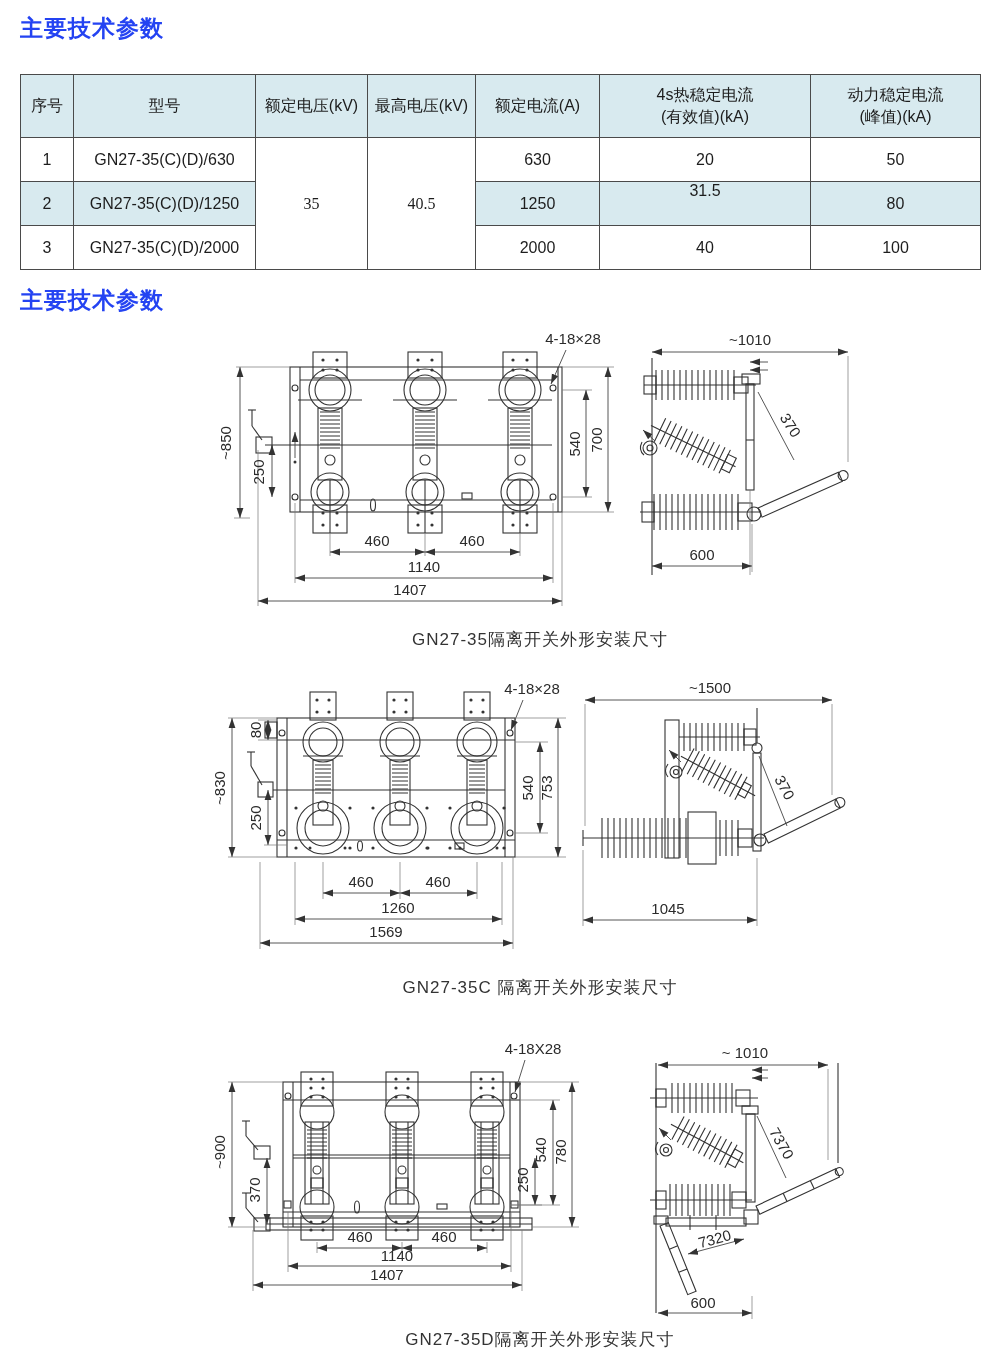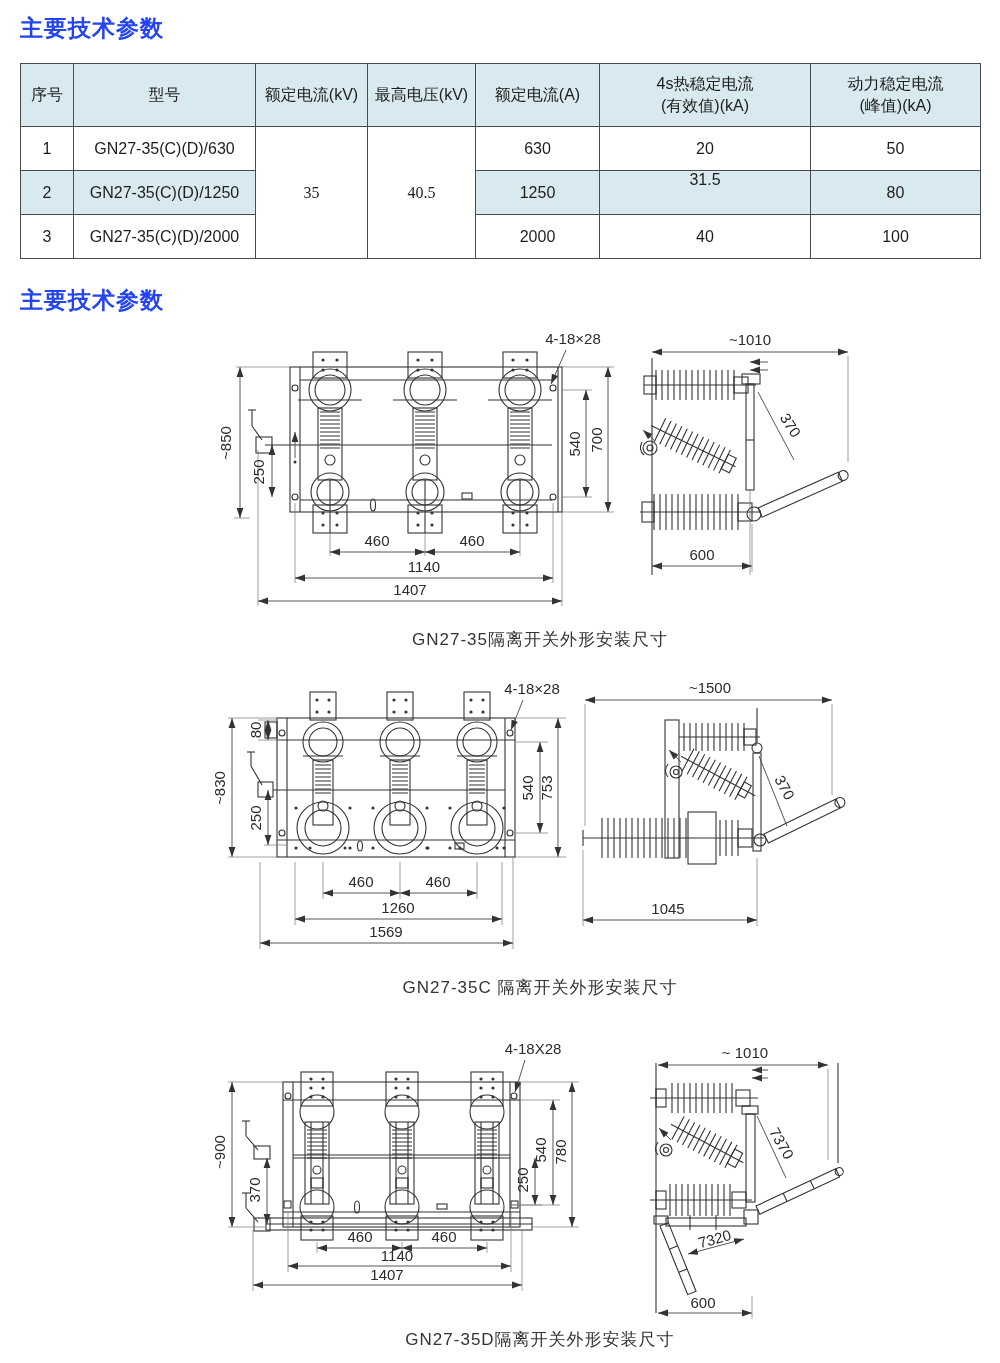--- a/index.html
+++ b/index.html
@@ -1,20 +1,20 @@
 <!DOCTYPE html>
 <html><head>
 <meta charset="utf-8">
 <style>
   html,body{margin:0;padding:0;background:#fff;}
   .page{position:relative;width:1000px;height:1363px;background:#fff;overflow:hidden;
         font-family:"Liberation Sans",sans-serif;color:#222;}
   .sec-title{position:absolute;left:20px;font-size:23px;font-weight:bold;color:#2443f2;letter-spacing:1px;}
   
-  table.spec{position:absolute;left:20px;top:63px;width:960px;border-collapse:collapse;table-layout:fixed;}
+  table.spec{position:absolute;left:20px;top:74px;width:960px;border-collapse:collapse;table-layout:fixed;}
   table.spec th,table.spec td{border:1px solid #4a4a4a;font-size:16px;text-align:center;
         font-weight:normal;color:#1d1d1d;padding:0 2px;}
   table.spec th{height:62px;background:#d8eaef;white-space:pre-line;line-height:1.35;}
   table.spec td{height:43px;background:#fff;}
   tr.alt td{background:#d8eaef;}
   td.merged{background:#fff !important;font-family:Liberation Serif, serif;}
   td.model{text-align:left;padding-left:6px;}
   td.vtop{vertical-align:top;padding-top:6px;margin-top:28px;}
   
   svg.fig{position:absolute;left:0;}
@@ -39,21 +39,21 @@
         <col style="width:112px">
       <col style="width:108px">
         <col style="width:124px">
         <col style="width:211px">
         <col style="width:170px">
     </colgroup>
     <tbody>
         <tr>
       <th>序号</th>
       <th>型号</th>
-      <th>额定电流(kV)</th>
+      <th>额定电压(kV)</th>
       <th>最高电压(kV)</th>
       <th>额定电流(A)</th>
       <th>4s热稳定电流
 (有效值)(kA)</th>
       <th>动力稳定电流
 (峰值)(kA)</th>
     </tr>
     <tr>
       <td>1</td>
       <td class="model">GN27-35(C)(D)/630</td>

